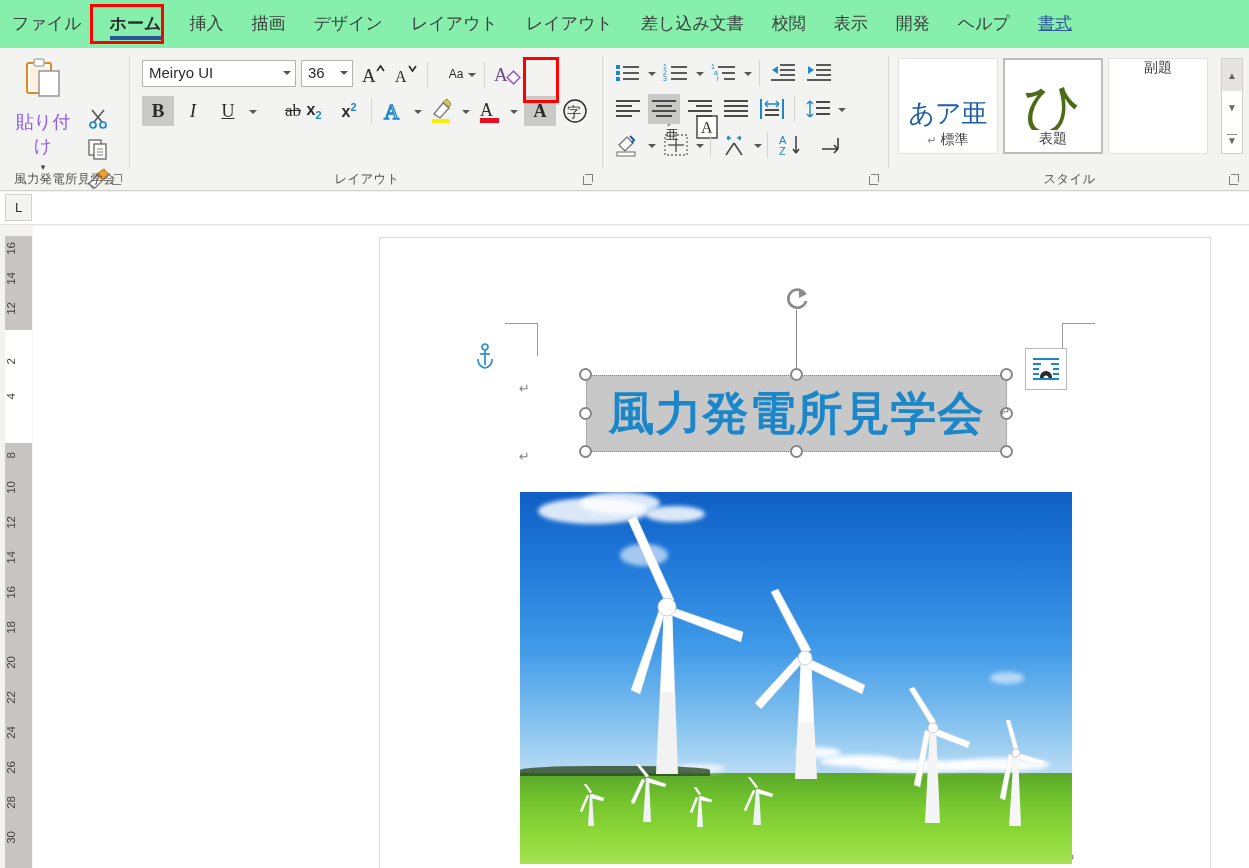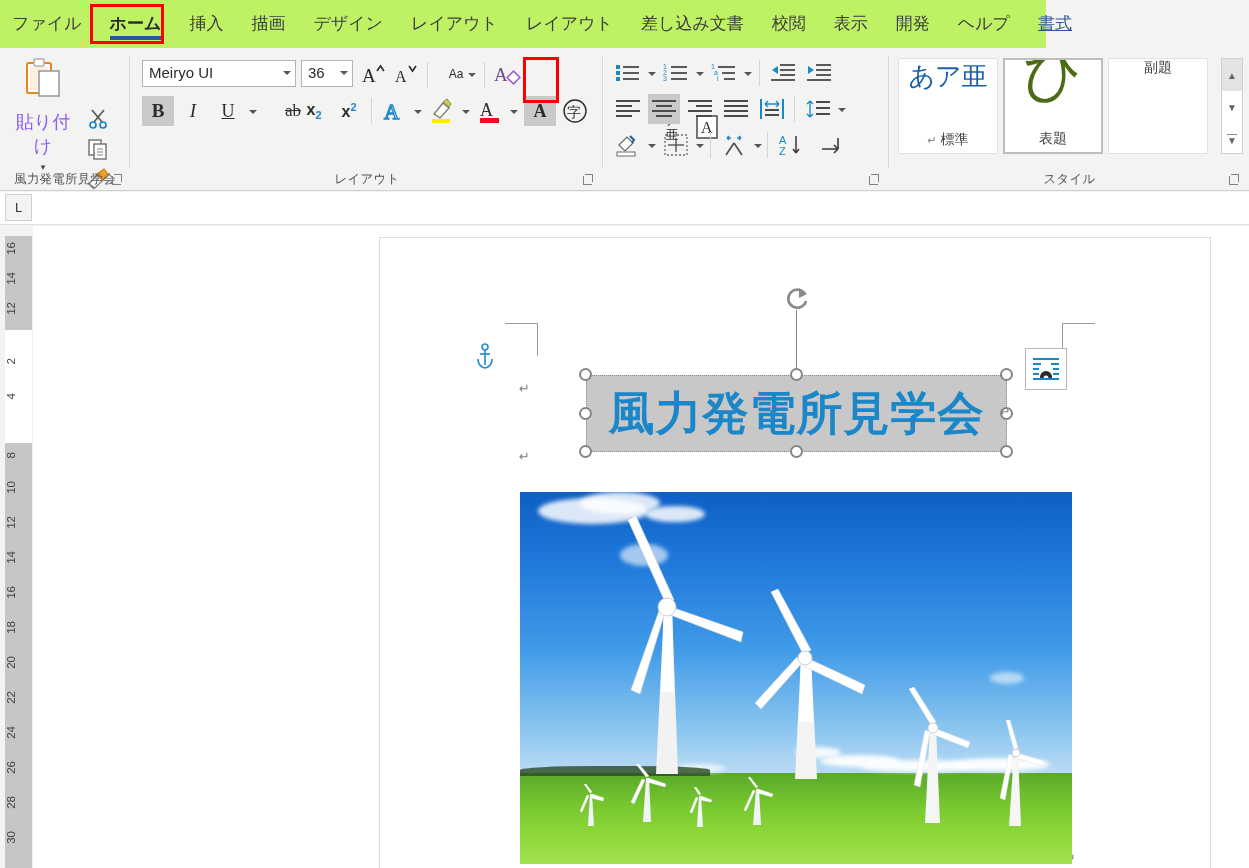--- a/index.html
+++ b/index.html
@@ -7,22 +7,22 @@
     margin: 0; padding: 0;
     width: 1249px; height: 868px;
     overflow: hidden;
     font-family: "Liberation Sans", "DejaVu Sans", sans-serif;
     background: #ffffff;
   }
   #app { position: relative; width: 1249px; height: 868px; background: #f3f3f1; }
 
   
   .tabbar {
-    position: absolute; left: 0; top: 0; width: 1046px; height: 48px;
-    background: #bef264;
+    position: absolute; left: 0; top: 0; width: 1249px; height: 48px;
+    background: #86efac;
     display: flex; align-items: center;
   }
   .tab {
     position: relative;
     font-size: 17px; color: #3c3c3c;
     padding: 0 14px; height: 44px; line-height: 44px;
     white-space: nowrap; cursor: default;
   }
   .tab.first { padding-left: 12px; }
   .tab.active { font-weight: bold; color: #2b2b2b; }
@@ -121,21 +121,21 @@
   
   #grp-styles { left: 890px; width: 359px; }
   .style-card {
     position: absolute; top: 10px; width: 100px; height: 96px;
     background: #fff; border: 1px solid #e3e1df;
     cursor: pointer; text-align: center;
     display: flex; flex-direction: column; align-items: center; justify-content: space-between;
     padding-bottom: 4px;
   }
   .style-card.sel { border: 2px solid #bdbdbd; background: #fff; }
-  .style-prev { flex: 1; display: flex; align-items: flex-start; justify-content: center; overflow: hidden; width: 100%; }
+  .style-prev { flex: 1; display: flex; align-items: flex-end; justify-content: center; overflow: hidden; width: 100%; }
   .style-name { font-size: 14px; color: #3c3c3c; }
   .style-scroll {
     position: absolute; right: 6px; top: 10px; width: 22px; height: 96px;
     border: 1px solid #d0cecc; background: #fff;
   }
   .style-scroll > div {
     height: 32px; display: flex; align-items: center; justify-content: center;
     font-size: 10px; color: #666; cursor: pointer;
   }
   .style-scroll > div:first-child { background: #e6e4e2; }

